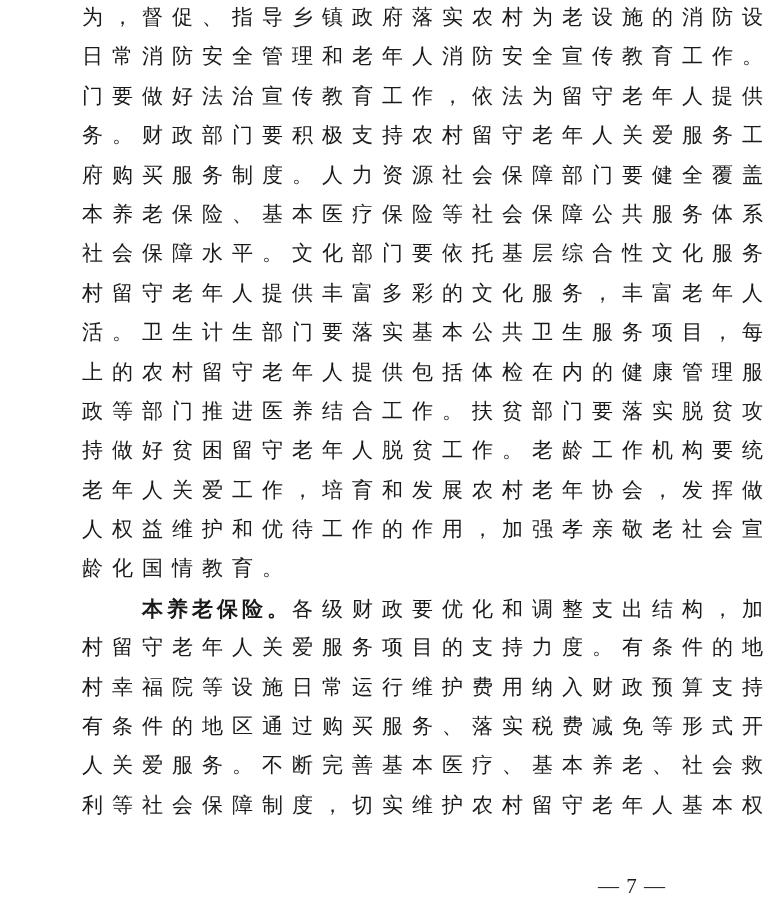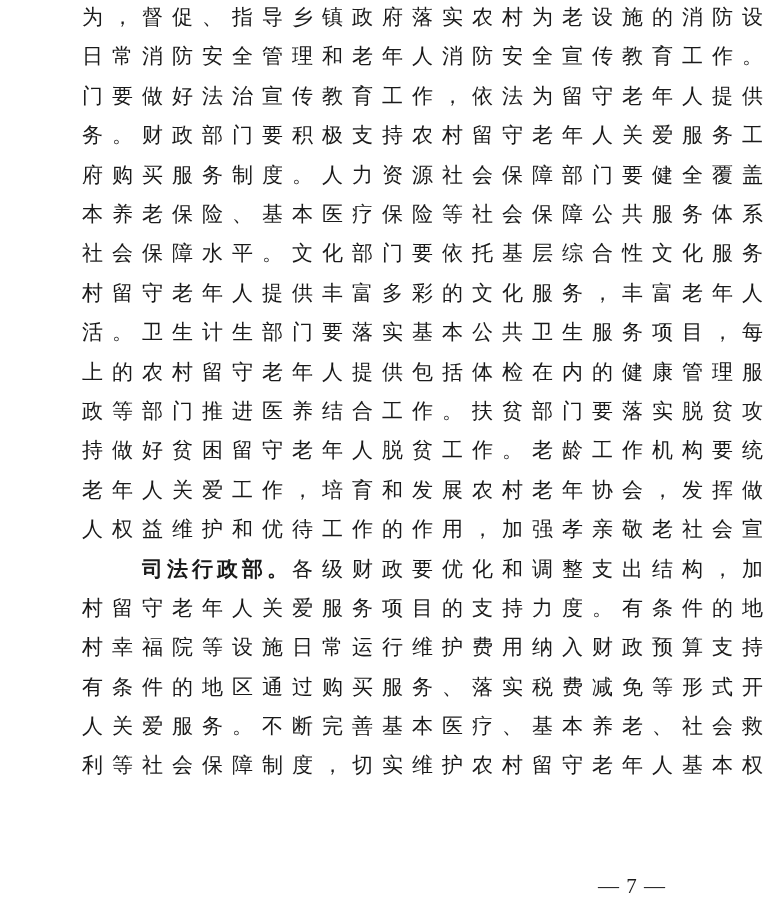--- a/index.html
+++ b/index.html
@@ -76,22 +76,23 @@
     <span class="line">府购买服务制度。人力资源社会保障部门要健全覆盖城乡居民基</span>
     <span class="line">本养老保险、基本医疗保险等社会保障公共服务体系，逐步提升</span>
     <span class="line">社会保障水平。文化部门要依托基层综合性文化服务中心，为农</span>
     <span class="line">村留守老年人提供丰富多彩的文化服务，丰富老年人精神文化生</span>
     <span class="line">活。卫生计生部门要落实基本公共卫生服务项目，每年为65岁以</span>
     <span class="line">上的农村留守老年人提供包括体检在内的健康管理服务，会同民</span>
     <span class="line">政等部门推进医养结合工作。扶贫部门要落实脱贫攻坚政策，支</span>
     <span class="line">持做好贫困留守老年人脱贫工作。老龄工作机构要统筹协调留守</span>
     <span class="line">老年人关爱工作，培育和发展农村老年协会，发挥做好留守老年</span>
     <span class="line">人权益维护和优待工作的作用，加强孝亲敬老社会宣传与人口老</span>
+    <span class="line last">龄化国情教育。</span>
 
-    <span class="line indent"><span class="bold">司法行政部。</span><span>各级财政要优化和调整支出结构，加大对农</span></span>
+    <span class="line indent"><span class="bold">本养老保险。</span><span>各级财政要优化和调整支出结构，加大对农</span></span>
     <span class="line">村留守老年人关爱服务项目的支持力度。有条件的地方，可将农</span>
     <span class="line">村幸福院等设施日常运行维护费用纳入财政预算支持范围。鼓励</span>
     <span class="line">有条件的地区通过购买服务、落实税费减免等形式开展留守老年</span>
     <span class="line">人关爱服务。不断完善基本医疗、基本养老、社会救助、社会福</span>
     <span class="line">利等社会保障制度，切实维护农村留守老年人基本权益。坚持应</span>
   </div>
 
   <div class="page-number">— 7 —</div>
 </div>
 

